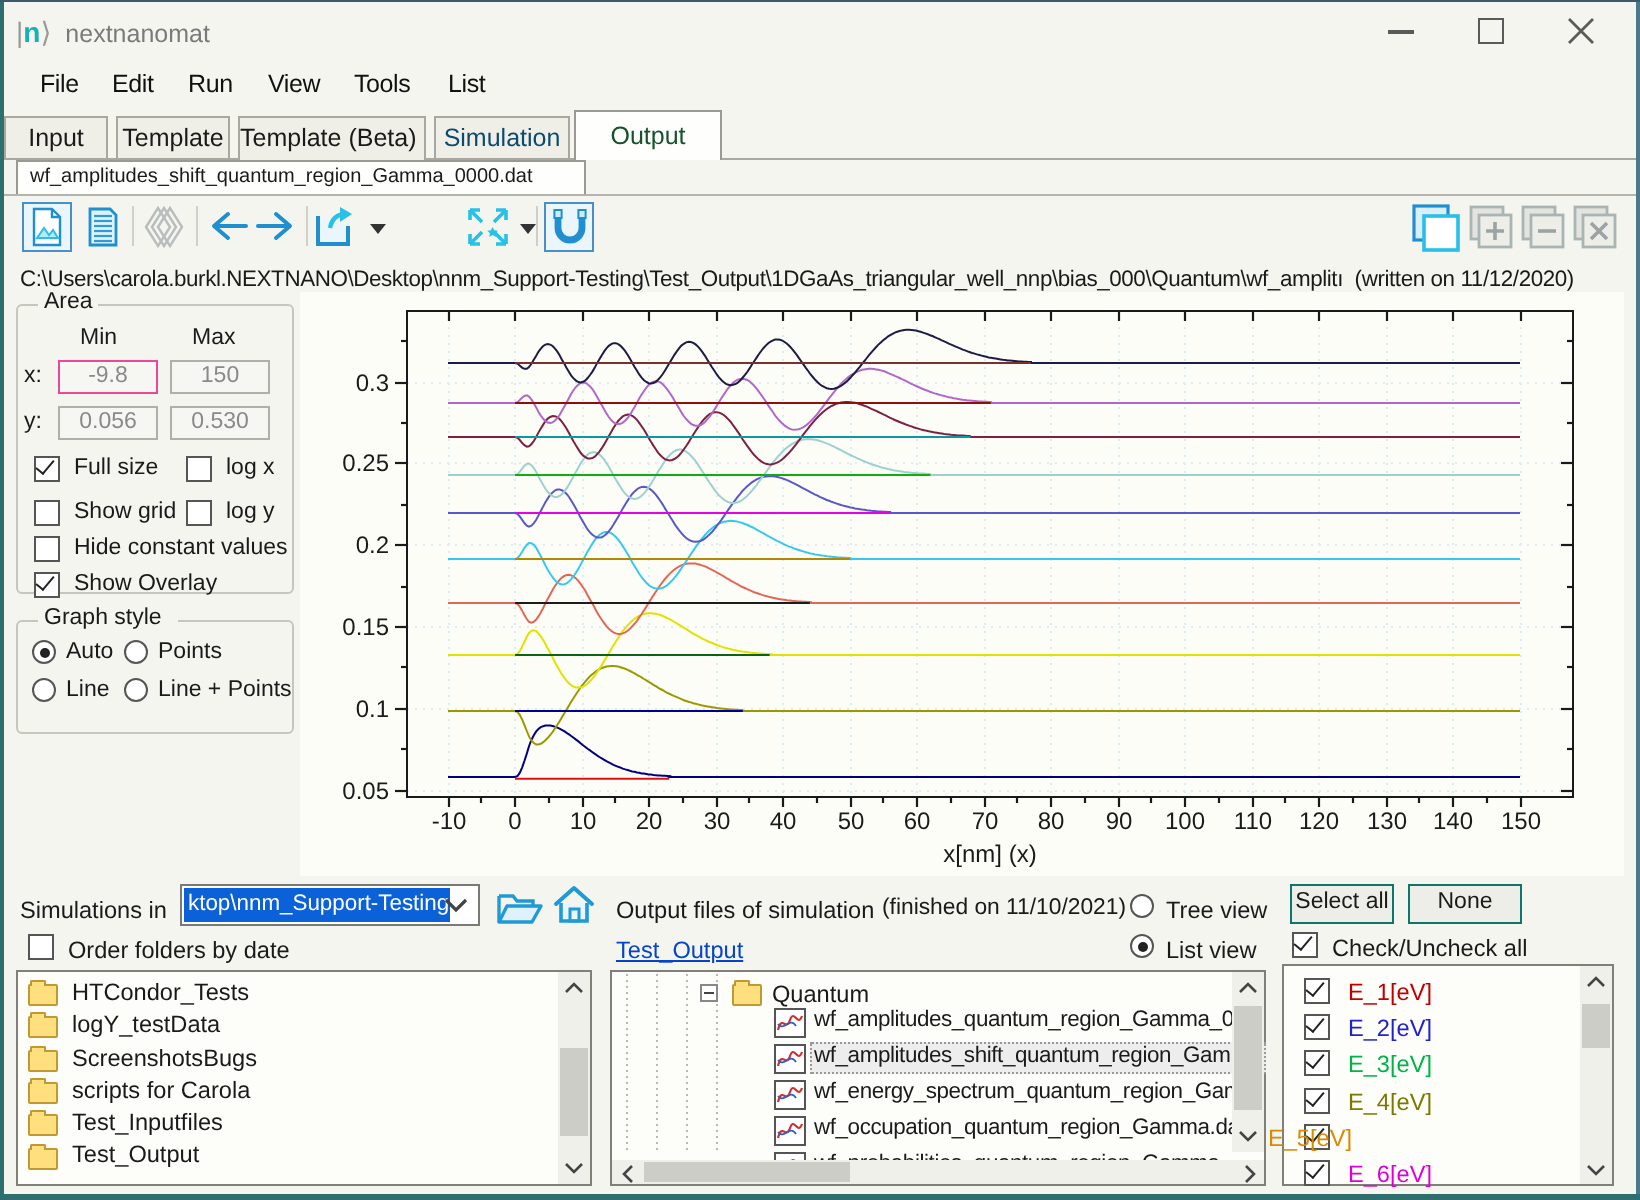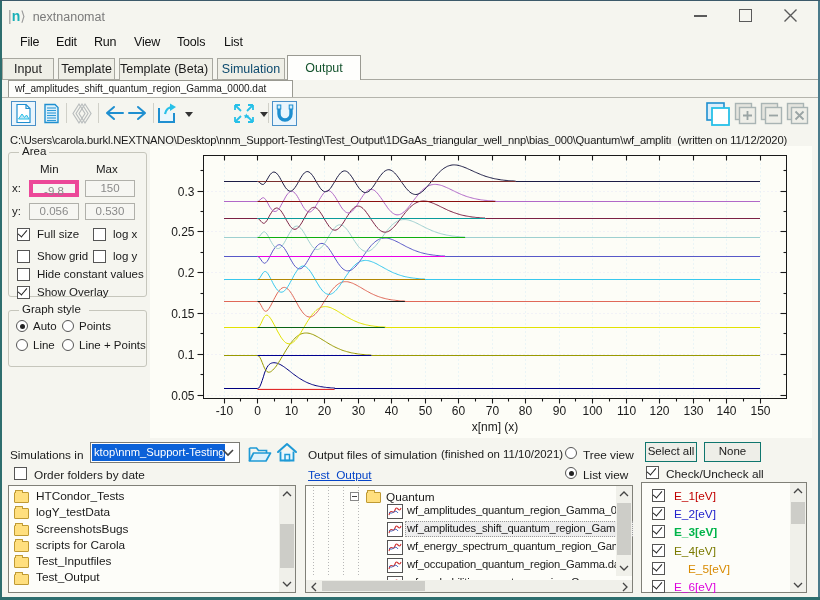--- a/index.html
+++ b/index.html
@@ -133,21 +133,21 @@
   </svg>
 
 <div class="abs" style="left:10px;top:134px;font-size:11.2px;letter-spacing:-0.2px;color:#1a1a1a;white-space:nowrap;">C:\Users\carola.burkl.NEXTNANO\Desktop\nnm_Support-Testing\Test_Output\1DGaAs_triangular_well_nnp\bias_000\Quantum\wf_amplitı&nbsp; (written on 11/12/2020)</div>
 
 <div class="gb" style="left:8px;top:152px;width:139px;height:145px;">
     <span>Area</span>
   </div>
 <div class="lbl" style="left:40px;top:163px;">Min</div>
 <div class="lbl" style="left:96px;top:163px;">Max</div>
 <div class="lbl" style="left:12px;top:182px;">x:</div>
-<div class="abs" style="left:29px;top:180px;width:50px;height:17px;background:#f6f6f2;border:4px solid #ec4899;font-size:11.5px;color:#8a8a8a;text-align:center;padding-top:1px;">-9.8</div>
+<div class="abs" style="left:29px;top:180px;width:50px;height:17px;background:#f6f6f2;border:1px solid #ec4899;font-size:11.5px;color:#8a8a8a;text-align:center;padding-top:1px;">-9.8</div>
 <div class="abs" style="left:85px;top:180px;width:50px;height:17px;background:#f6f6f2;border:1px solid #b0b0aa;font-size:11.5px;color:#8a8a8a;text-align:center;padding-top:1px;">150</div>
 <div class="lbl" style="left:12px;top:205px;">y:</div>
 <div class="abs" style="left:29px;top:203px;width:50px;height:17px;background:#f6f6f2;border:1px solid #b0b0aa;font-size:11.5px;color:#8a8a8a;text-align:center;padding-top:1px;">0.056</div>
 <div class="abs" style="left:85px;top:203px;width:50px;height:17px;background:#f6f6f2;border:1px solid #b0b0aa;font-size:11.5px;color:#8a8a8a;text-align:center;padding-top:1px;">0.530</div>
 <div class="cb chk" style="left:17px;top:228px;"></div>
 <div class="lbl" style="left:37px;top:228px;">Full size</div>
 <div class="cb" style="left:93px;top:228px;"></div>
 <div class="lbl" style="left:113px;top:228px;">log x</div>
 <div class="cb" style="left:17px;top:250px;"></div>
 <div class="lbl" style="left:37px;top:250px;">Show grid</div>
@@ -421,25 +421,25 @@
 <div class="arr" style="left:617px;top:578.5px;"><svg width="6" height="10" style="margin-top:3px">
       <path d="M1 1 L5 5 L1 9" fill="none" stroke="#444" stroke-width="1.3"></path>
     </svg></div>
 <div class="sbar" style="left:322px;top:581px;height:10px;width:103px;"></div>
 <div class="panel" style="left:641px;top:482px;width:166px;height:111px;"></div>
 <div class="cb chk" style="left:652px;top:489px;"></div>
 <div class="lbl" style="left:674px;top:489px;font-size:11.8px;color:#c00000;">E_1[eV]</div>
 <div class="cb chk" style="left:652px;top:507px;"></div>
 <div class="lbl" style="left:674px;top:507px;font-size:11.8px;color:#2222cc;">E_2[eV]</div>
 <div class="cb chk" style="left:652px;top:525px;"></div>
-<div class="lbl" style="left:674px;top:525px;font-size:11.8px;color:#00b44a;font-weight:bold;">E_3[eV]</div>
+<div class="lbl" style="left:674px;top:525px;font-size:11.8px;color:#00b44a;">E_3[eV]</div>
 <div class="cb chk" style="left:652px;top:544px;"></div>
 <div class="lbl" style="left:674px;top:544px;font-size:11.8px;color:#7a7a00;">E_4[eV]</div>
 <div class="cb chk" style="left:652px;top:562px;"></div>
-<div class="lbl" style="left:688px;top:562px;font-size:11.8px;color:#d88a00;">E_5[eV]</div>
+<div class="lbl" style="left:634px;top:562px;font-size:11.8px;color:#d88a00;">E_5[eV]</div>
 <div class="cb chk" style="left:652px;top:580px;"></div>
 <div class="lbl" style="left:674px;top:580px;font-size:11.8px;color:#dd00dd;">E_6[eV]</div>
 <div class="sb-v" style="left:790px;top:483px;height:109px;"></div>
 <div class="arr" style="left:790px;top:484px;"><svg width="10" height="6" style="margin-top:4px">
       <path d="M1 5 L5 1 L9 5" fill="none" stroke="#444" stroke-width="1.3"></path>
     </svg></div>
 <div class="arr" style="left:790px;top:577px;"><svg width="10" height="6" style="margin-top:5px">
       <path d="M1 1 L5 5 L9 1" fill="none" stroke="#444" stroke-width="1.3"></path>
     </svg></div>
 <div class="sbar" style="left:791px;top:502px;width:14px;height:22px;"></div>

